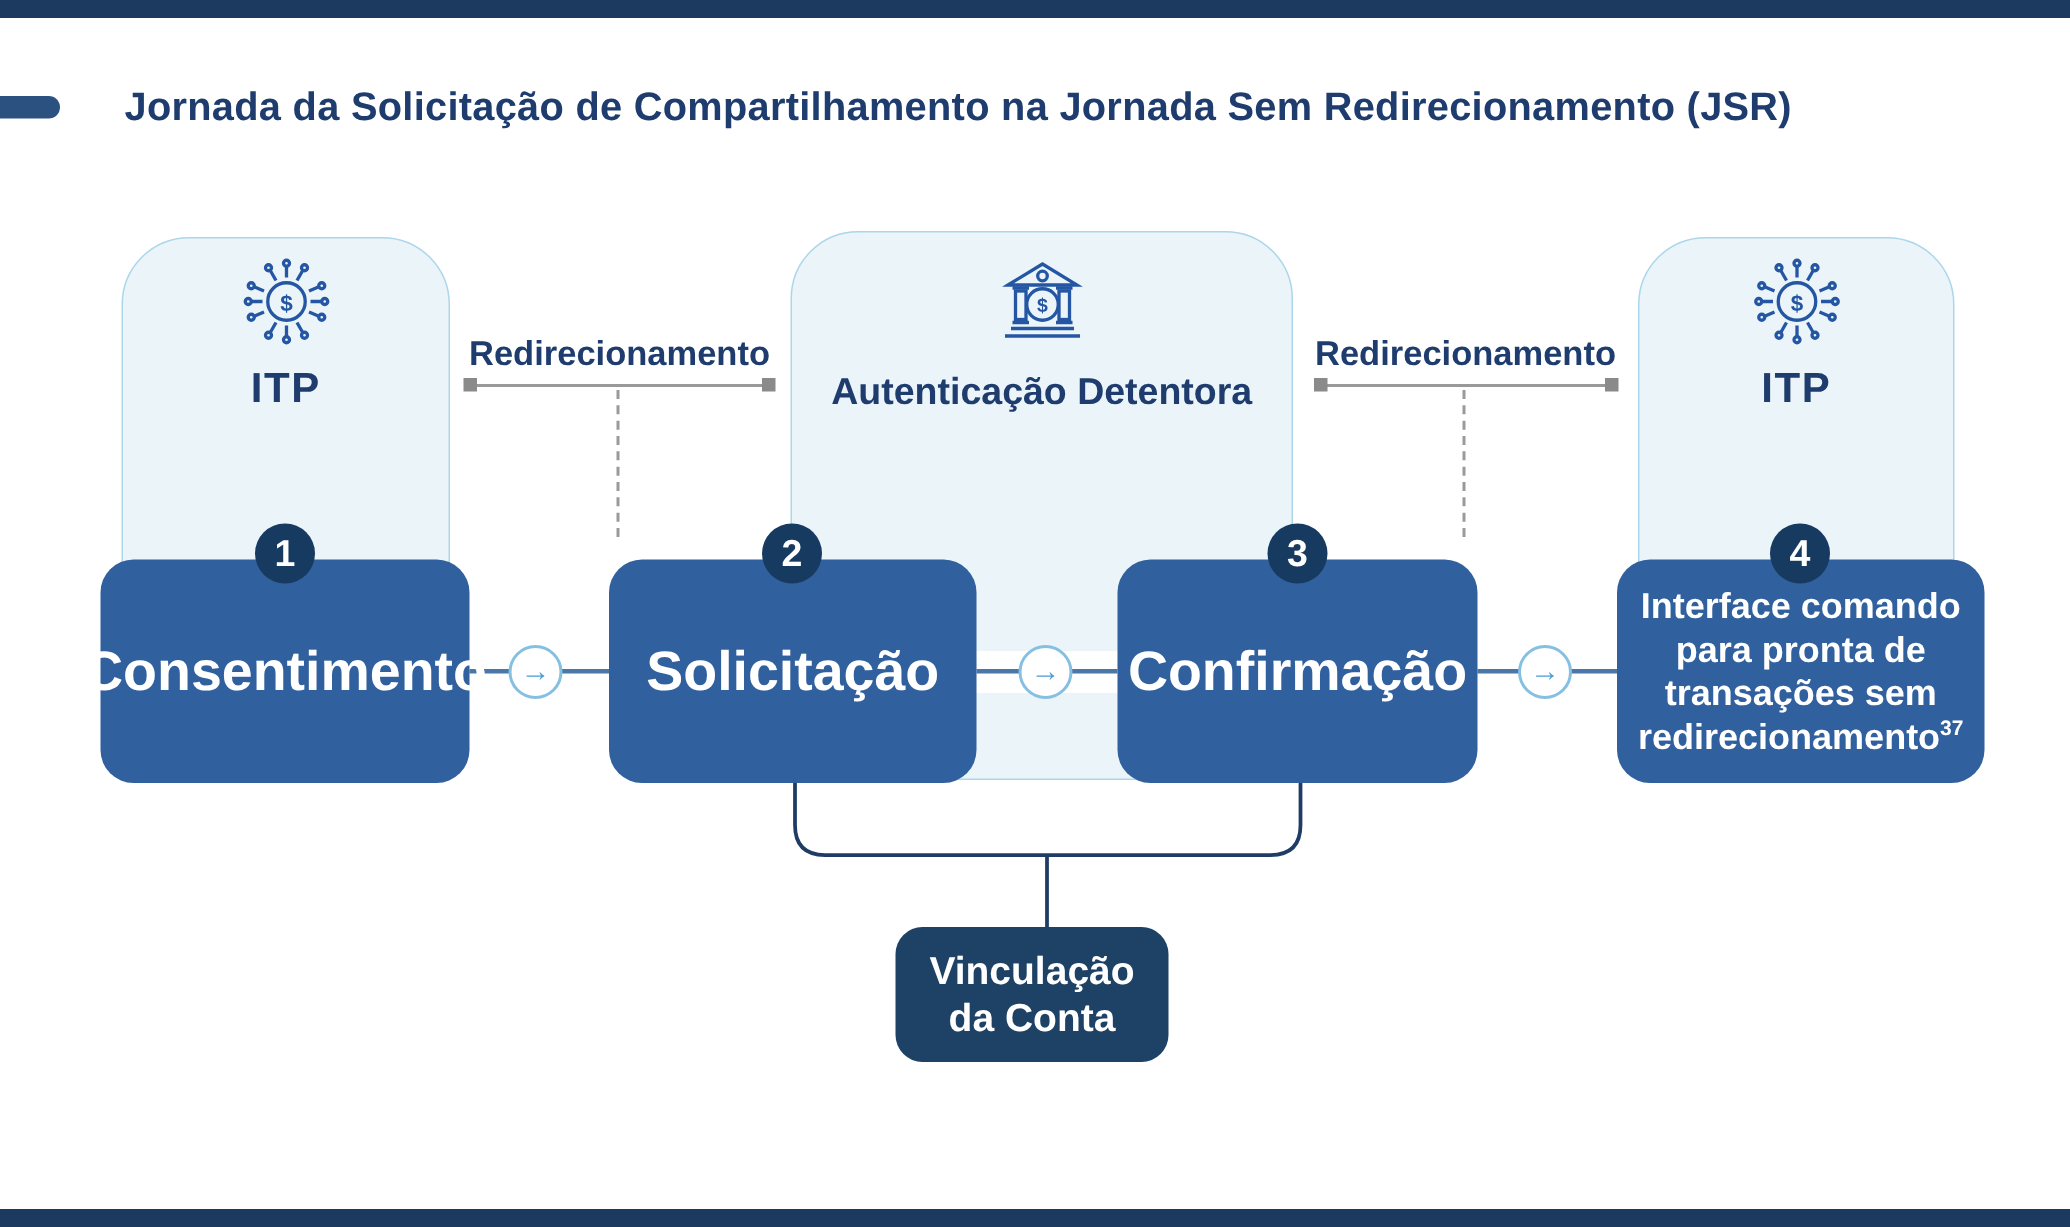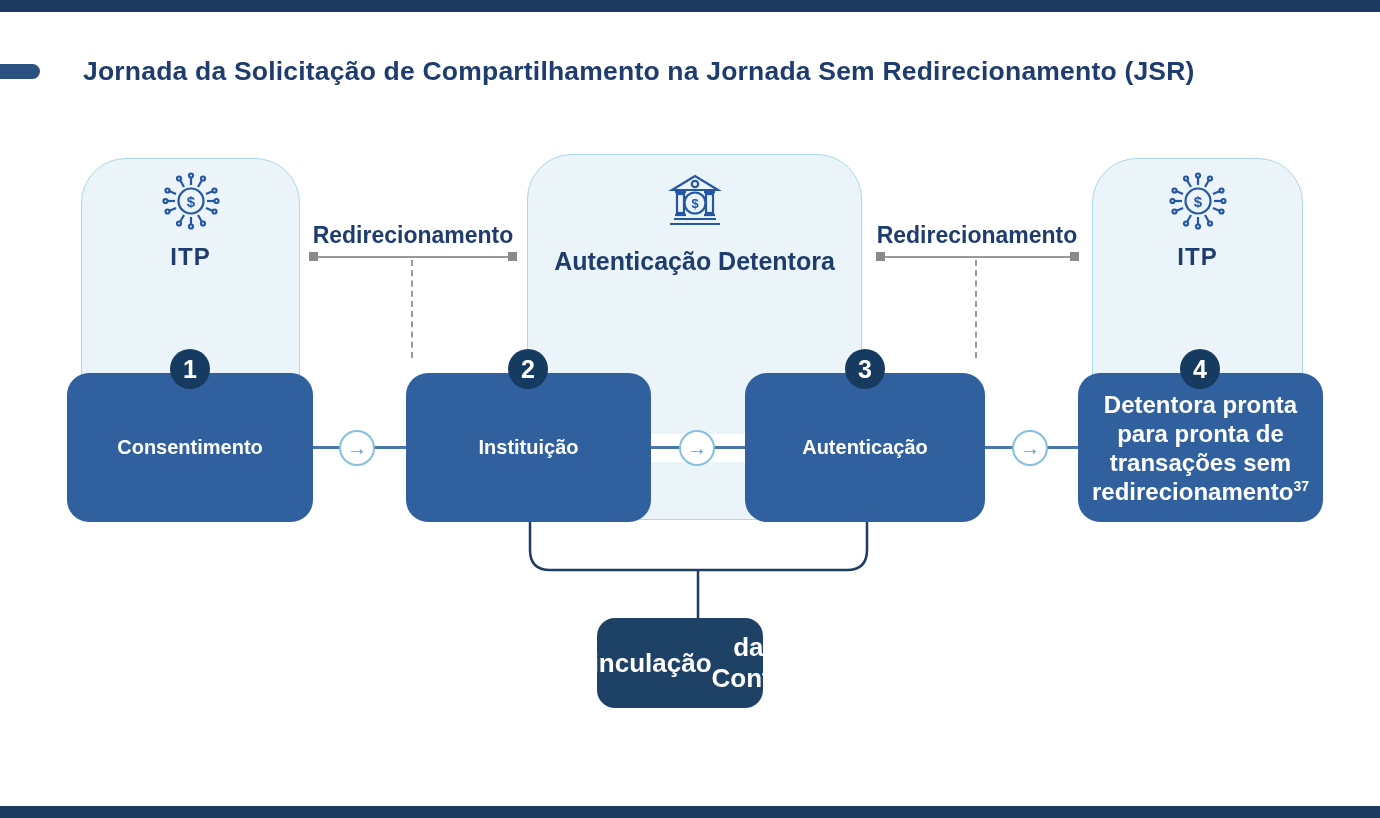--- a/index.html
+++ b/index.html
@@ -7,44 +7,44 @@
           font-family:"Liberation Sans",sans-serif;}
   .bar{position:absolute;left:0;width:1380px;height:12px;background:#1C3A5F;}
   .bar.top{top:0;} .bar.bottom{bottom:0;}
   .title-dash{position:absolute;left:0;top:64px;width:40px;height:15px;background:#2B5181;
               border-radius:0 8px 8px 0;}
   .page-title{position:absolute;left:67px;top:56px;font-size:26.5px;font-weight:bold;
               color:#1E3C6E;white-space:nowrap;letter-spacing:.2px;margin-left:16px;}
   .container{position:absolute;background:#EAF4F9;border:1.5px solid #ACD6EA;border-radius:45px;
              box-sizing:border-box;z-index:1;}
   .cont-label{position:absolute;width:100%;text-align:center;font-weight:bold;color:#1E3C6E;}
-  .itp-label{top:84px;font-size:24px;letter-spacing:1px;}
+  .itp-label{top:84px;font-size:28px;letter-spacing:1px;}
   .bank-label{top:92px;font-size:25px;}
   .cont-icon{position:absolute;top:12px;left:50%;transform:translateX(-50%);}
   .redir-label{position:absolute;top:222px;transform:translateX(-50%);font-size:23px;
                font-weight:bold;color:#1E3C6E;white-space:nowrap;z-index:1;}
   .hline{position:absolute;top:256px;height:2px;background:#999999;z-index:1;}
   .sq{position:absolute;top:252px;width:9px;height:9px;background:#8A8A8A;z-index:1;}
   .vdash{position:absolute;top:260px;height:98px;width:0;border-left:2px dashed #9A9A9A;z-index:1;}
   .step-box{position:absolute;top:373px;height:149px;background:#30609E;border-radius:22px;
             display:flex;align-items:center;justify-content:center;color:#fff;font-weight:bold;
-            font-size:20px;text-align:center;z-index:2;box-sizing:border-box;}
+            font-size:37px;text-align:center;z-index:2;box-sizing:border-box;}
   .step-box.multi{font-size:24px;line-height:29px;}
   .step-box sup{font-size:14px;vertical-align:super;line-height:0;text-align:right;}
   .badge{position:absolute;top:349px;width:40px;height:40px;border-radius:50%;background:#173A60;
          color:#fff;font-weight:bold;font-size:25px;display:flex;align-items:center;
          justify-content:center;z-index:4;}
   .conn-line{position:absolute;top:446px;height:3px;background:#4A76A8;z-index:2;}
   .conn-band{position:absolute;top:434px;height:28px;background:#ffffff;z-index:2;}
   .conn-circle{position:absolute;top:430px;width:32px;height:32px;background:#fff;
                border:2px solid #85BFE1;border-radius:50%;display:flex;align-items:center;
                justify-content:center;color:#4C9FD6;font-size:20px;font-weight:bold;z-index:3;}
   .bracket{position:absolute;left:0;top:0;z-index:1;}
-  .linked-box{position:absolute;left:597px;top:618px;width:166px;height:90px;background:#1E4166;
-              border-radius:18px;display:flex;flex-direction:row;align-items:center;
+  .linked-box{position:absolute;left:597px;top:618px;width:182px;height:90px;background:#1E4166;
+              border-radius:18px;display:flex;flex-direction:column;align-items:center;
               justify-content:center;color:#fff;font-weight:bold;font-size:26px;line-height:31px;
               z-index:2;text-align:center;}
   svg text{font-family:"Liberation Sans",sans-serif;}
 </style>
 </head>
 <body>
 
 <div class="canvas">
 
   <div class="bar top"></div>
@@ -159,25 +159,25 @@
 
   <div class="conn-band" style="left:651px;width:94px;"></div>
   <div class="conn-line" style="left:313px;width:93px;"></div>
   <div class="conn-line" style="left:651px;width:94px;"></div>
   <div class="conn-line" style="left:985px;width:93px;"></div>
   <div class="conn-circle" style="left:339px;">→</div>
   <div class="conn-circle" style="left:679px;">→</div>
   <div class="conn-circle" style="left:1012px;">→</div>
 
   <div class="step-box" style="left:67px;width:246px;">Consentimento</div>
-  <div class="step-box" style="left:406px;width:245px;">Instituição</div>
-  <div class="step-box" style="left:745px;width:240px;">Autenticação</div>
+  <div class="step-box" style="left:406px;width:245px;">Solicitação</div>
+  <div class="step-box" style="left:745px;width:240px;">Confirmação</div>
   <div class="step-box multi" style="left:1078px;width:245px;">
     <div>
-      <span>Detentora pronta</span><br>
+      <span>Interface comando</span><br>
       <span>para pronta de</span><br>
       <span>transações sem</span><br>
       <span>redirecionamento</span><sup>37</sup>
     </div>
   </div>
 
   <div class="badge" style="left:170px;">1</div>
   <div class="badge" style="left:508px;">2</div>
   <div class="badge" style="left:845px;">3</div>
   <div class="badge" style="left:1180px;">4</div>

